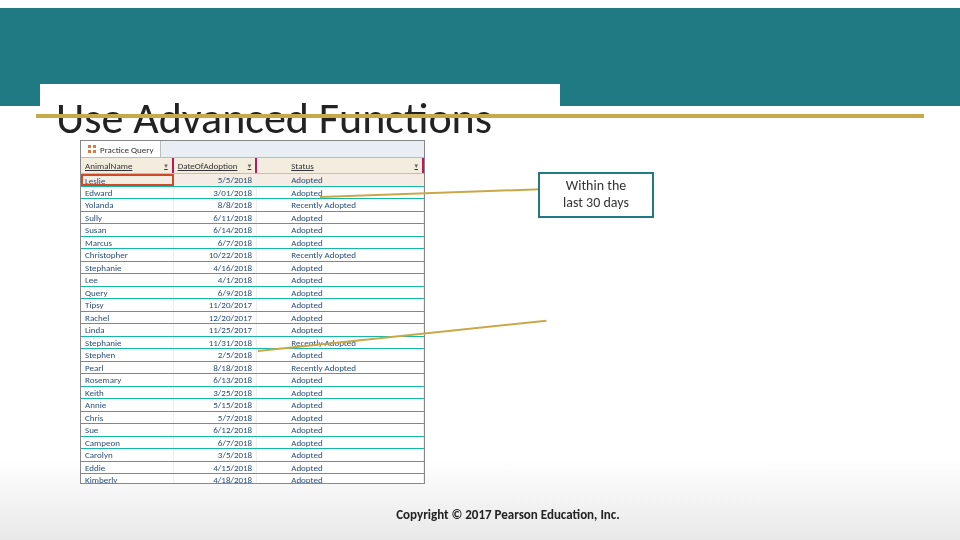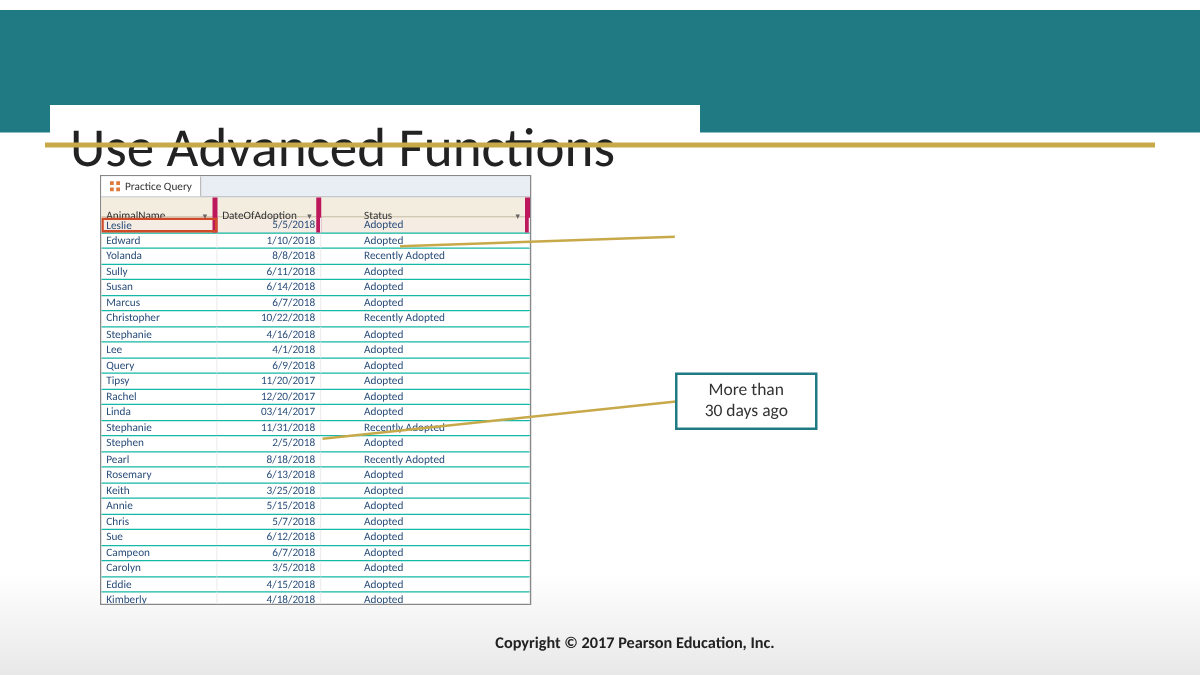--- a/index.html
+++ b/index.html
@@ -81,26 +81,27 @@
   }
   .header-row {
     display: flex;
     height: 15px;
     background: #f3ede0;
     border-bottom: 1px solid #c7bfa6;
     font-size: 9px;
     color: #333;
   }
   .header-row .cell {
-    border-right: 4px solid #be185d;
-    padding: 14px 4px;
+    border-right: 2px solid #be185d;
+    padding: 1px 4px;
     display: flex;
     align-items: center;
     justify-content: space-between;
     box-sizing: border-box;
+    text-decoration: underline;
   }
   .dropdown-arrow {
     font-size: 7px;
     color: #666;
   }
   .data-body {
     overflow: hidden;
   }
   .row {
     display: flex;
@@ -197,21 +198,21 @@
       </div>
     </div>
     <div class="data-body" id="data-body">
         <div class="row selected">
           <div class="cell col-name name">Leslie</div>
           <div class="cell col-date">5/5/2018</div>
           <div class="cell col-status">Adopted</div>
         </div>
         <div class="row">
           <div class="cell col-name name">Edward</div>
-          <div class="cell col-date">1/10/2018</div>
+          <div class="cell col-date">3/01/2018</div>
           <div class="cell col-status">Adopted</div>
         </div>
         <div class="row">
           <div class="cell col-name name">Yolanda</div>
           <div class="cell col-date">8/8/2018</div>
           <div class="cell col-status">Recently Adopted</div>
         </div>
         <div class="row">
           <div class="cell col-name name">Sully</div>
           <div class="cell col-date">6/11/2018</div>
@@ -252,21 +253,21 @@
           <div class="cell col-date">11/20/2017</div>
           <div class="cell col-status">Adopted</div>
         </div>
         <div class="row">
           <div class="cell col-name name">Rachel</div>
           <div class="cell col-date">12/20/2017</div>
           <div class="cell col-status">Adopted</div>
         </div>
         <div class="row">
           <div class="cell col-name name">Linda</div>
-          <div class="cell col-date">03/14/2017</div>
+          <div class="cell col-date">11/25/2017</div>
           <div class="cell col-status">Adopted</div>
         </div>
         <div class="row">
           <div class="cell col-name name">Stephanie</div>
           <div class="cell col-date">11/31/2018</div>
           <div class="cell col-status">Recently Adopted</div>
         </div>
         <div class="row">
           <div class="cell col-name name">Stephen</div>
           <div class="cell col-date">2/5/2018</div>
@@ -321,19 +322,19 @@
           <div class="cell col-name name">Kimberly</div>
           <div class="cell col-date">4/18/2018</div>
           <div class="cell col-status">Adopted</div>
         </div>
       </div>
   </div>
 
   <div class="callout-line" style="left:320px; top:196px; width:220px; transform: rotate(-2deg);"></div>
   <div class="callout-line" style="left:258px; top:350px; width:290px; transform: rotate(-6deg);"></div>
 
-  <div class="callout" style="left:540px; top:298px; width:90px;">
-    <div>More than</div>
-    <div>30 days ago</div>
+  <div class="callout" style="left:538px; top:172px; width:92px;">
+    <div>Within the</div>
+    <div>last 30 days</div>
   </div>
 
   <div class="copyright">Copyright © 2017 Pearson Education, Inc.</div>
 </div>
 
 </body></html>

